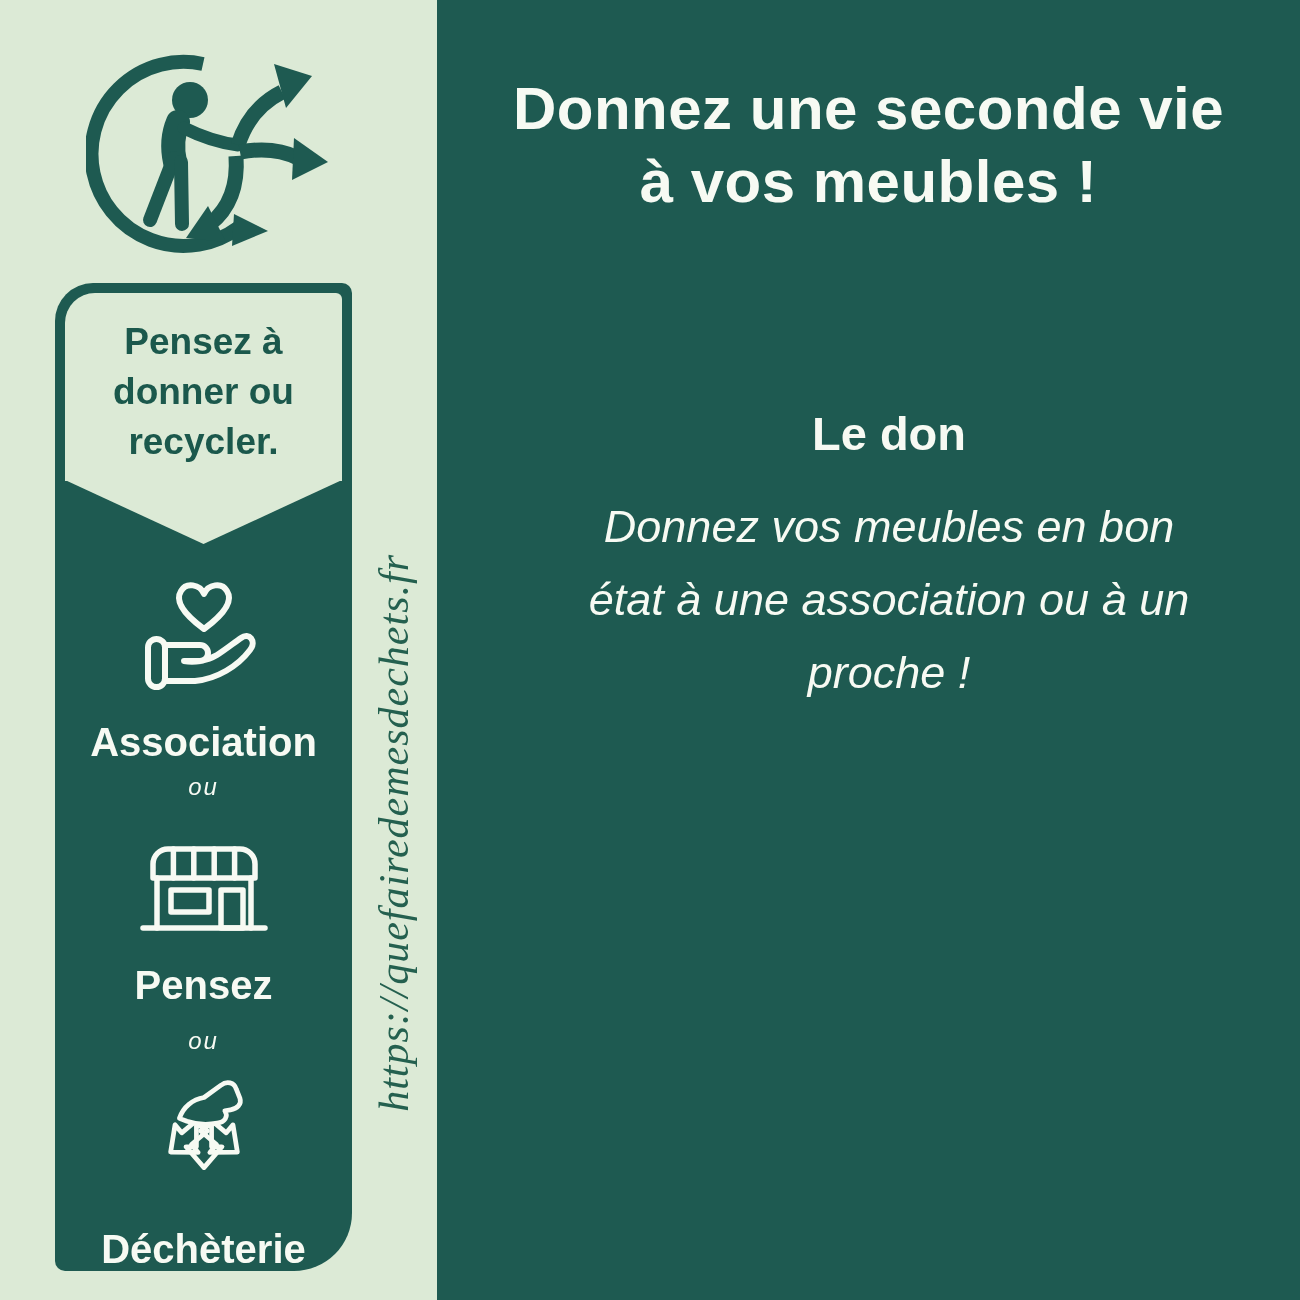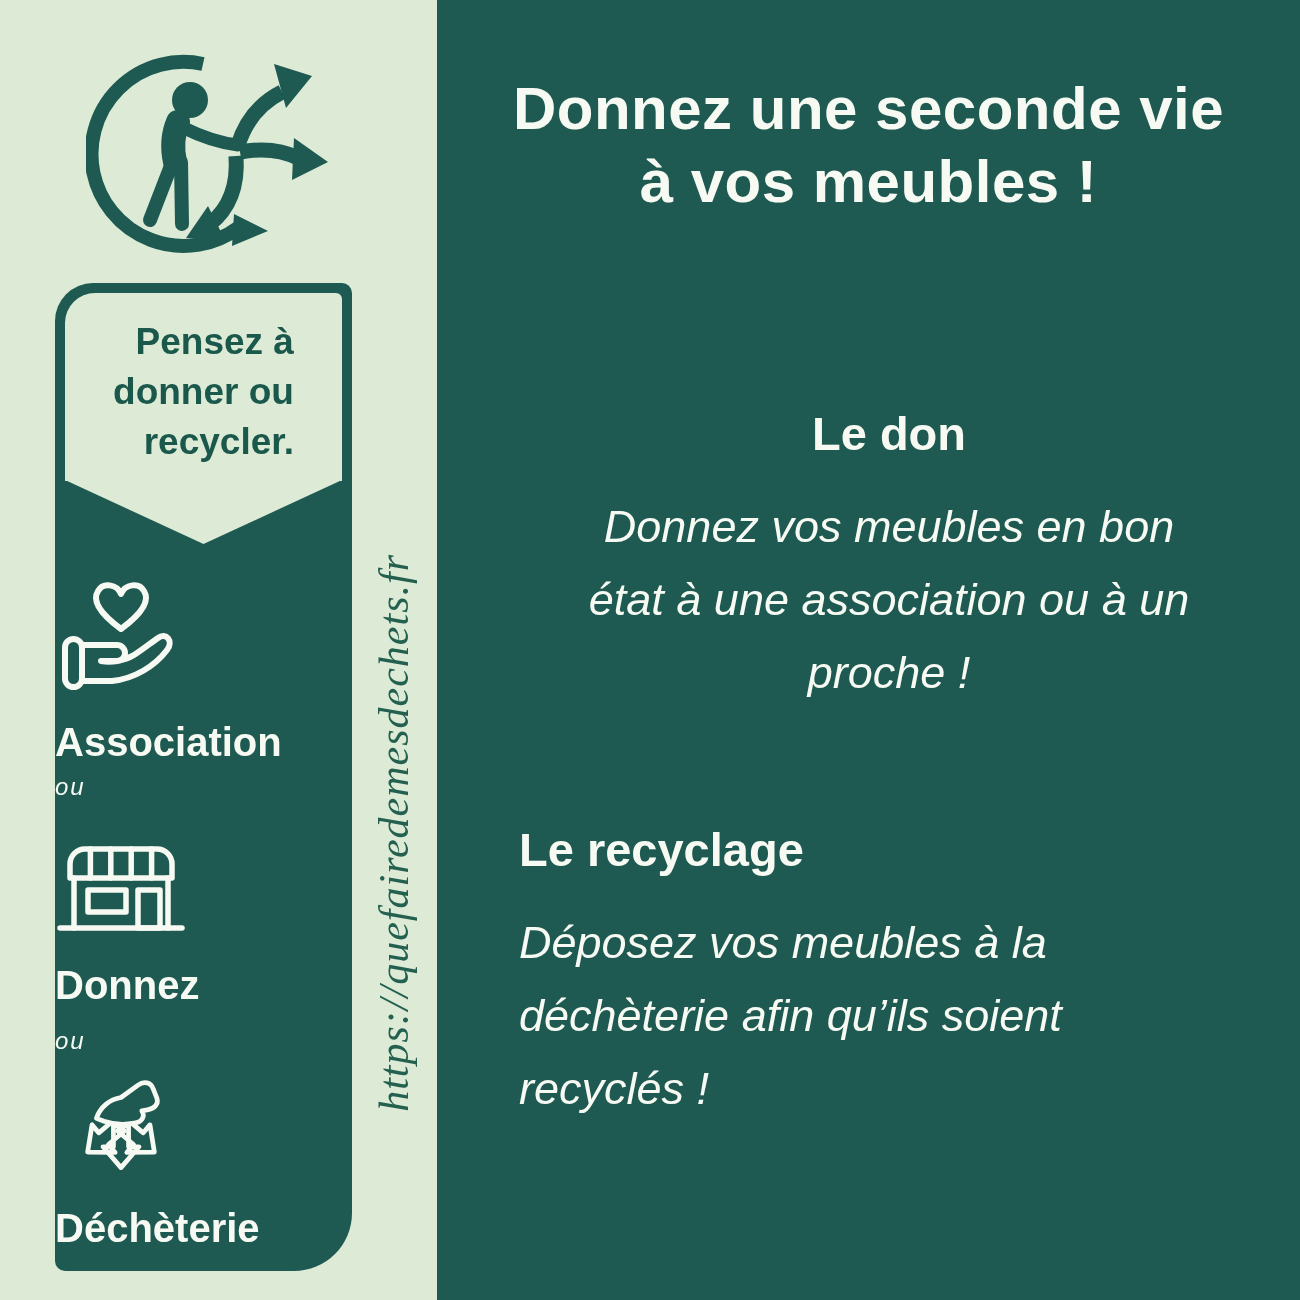--- a/index.html
+++ b/index.html
@@ -42,32 +42,32 @@
     position:absolute;left:10px;top:10px;width:277px;height:188px;
     background:var(--light);border-radius:30px 6px 0 0;
     display:flex;align-items:flex-start;justify-content:center;
   }
   .banner-chevron{
     position:absolute;left:10px;top:197px;width:277px;height:64px;
     background:var(--light);
     clip-path:polygon(0 0,100% 0,50% 100%);
   }
   .banner-text{
-    margin-top:24px;text-align:right;color:var(--ink);
+    margin-top:24px;text-align:center;color:var(--ink);
     font-size:37px;font-weight:bold;line-height:1.35;white-space:pre-line;
   }
-  .col-item{position:absolute;left:0;width:297px;display:flex;justify-content:flex-start;color:var(--white);}
+  .col-item{position:absolute;left:0;width:297px;display:flex;justify-content:center;color:var(--white);}
   .icon-heart{top:292px;height:125px;}
   .label-association{top:437px;}
   .sep-1{top:490px;}
   .icon-store{top:552px;height:110px;}
   .label-magasin{top:680px;}
   .sep-2{top:744px;}
   .icon-waste{top:788px;height:125px;}
-  .label-decheterie{top:923px;}
+  .label-decheterie{top:944px;}
   .option-label{font-size:40px;font-weight:bold;text-align:center;}
   .sep-label{font-size:24px;font-style:italic;text-align:center;letter-spacing:2px;}
 
   
   .url-wrap{
     position:absolute;left:350px;top:395px;width:88px;height:875px;
     display:flex;align-items:center;justify-content:center;
   }
   .url-text{
     writing-mode:vertical-rl;transform:rotate(180deg);
@@ -85,26 +85,20 @@
     <div class="poster-title">Donnez une seconde vie
 à vos meubles !</div>
 
     <div class="section don">
       <div class="section-heading">Le don</div>
       <div class="section-body">Donnez vos meubles en bon
 état à une association ou à un
 proche !</div>
     </div>
 
-    <div class="section recyclage">
-      <div class="section-heading">Le recyclage</div>
-      <div class="section-body">Déposez vos meubles à la
-déchèterie afin qu’ils soient
-recyclés !</div>
-    </div>
   </div>
 
   <div class="triman">
     <svg width="250" height="225" viewBox="0 0 250 225" fill="#1e5a51" stroke="none">
       <path d="M152 182 A92 92 0 1 1 117 18" fill="none" stroke="#1e5a51" stroke-width="14"></path>
       <polygon points="148,168 182,185 146,200"></polygon>
       <circle cx="104" cy="54" r="18"></circle>
       <path d="M92 76 C86 90 86 102 89 116" stroke="#1e5a51" stroke-width="24" fill="none" stroke-linecap="round"></path>
       <path d="M88 112 L64 174" stroke="#1e5a51" stroke-width="14" fill="none" stroke-linecap="round"></path>
       <path d="M95 116 L96 178" stroke="#1e5a51" stroke-width="14" fill="none" stroke-linecap="round"></path>
@@ -148,21 +142,21 @@
         <line x1="76.2" y1="14" x2="76.2" y2="43"></line>
         <line x1="96.6" y1="14" x2="96.6" y2="43"></line>
         <path d="M19 43 V93"></path>
         <path d="M113 43 V93"></path>
         <line x1="5" y1="93" x2="127" y2="93"></line>
         <rect x="33" y="55" width="38" height="22"></rect>
         <rect x="83" y="55" width="22" height="38"></rect>
       </svg>
     </div>
     <div class="col-item label-magasin">
-      <div class="option-label">Donnez</div>
+      <div class="option-label">Pensez</div>
     </div>
     <div class="col-item sep-2">
       <div class="sep-label">ou</div>
     </div>
 
     <div class="col-item icon-waste">
       <svg width="132" height="125" viewBox="0 0 132 132" fill="none" stroke="#f7faf3" stroke-width="5" stroke-linejoin="round">
         <defs>
           <path id="arr" d="M58 58 V80 H47 L66 102 L85 80 H74 V58 Z"></path>
         </defs>

